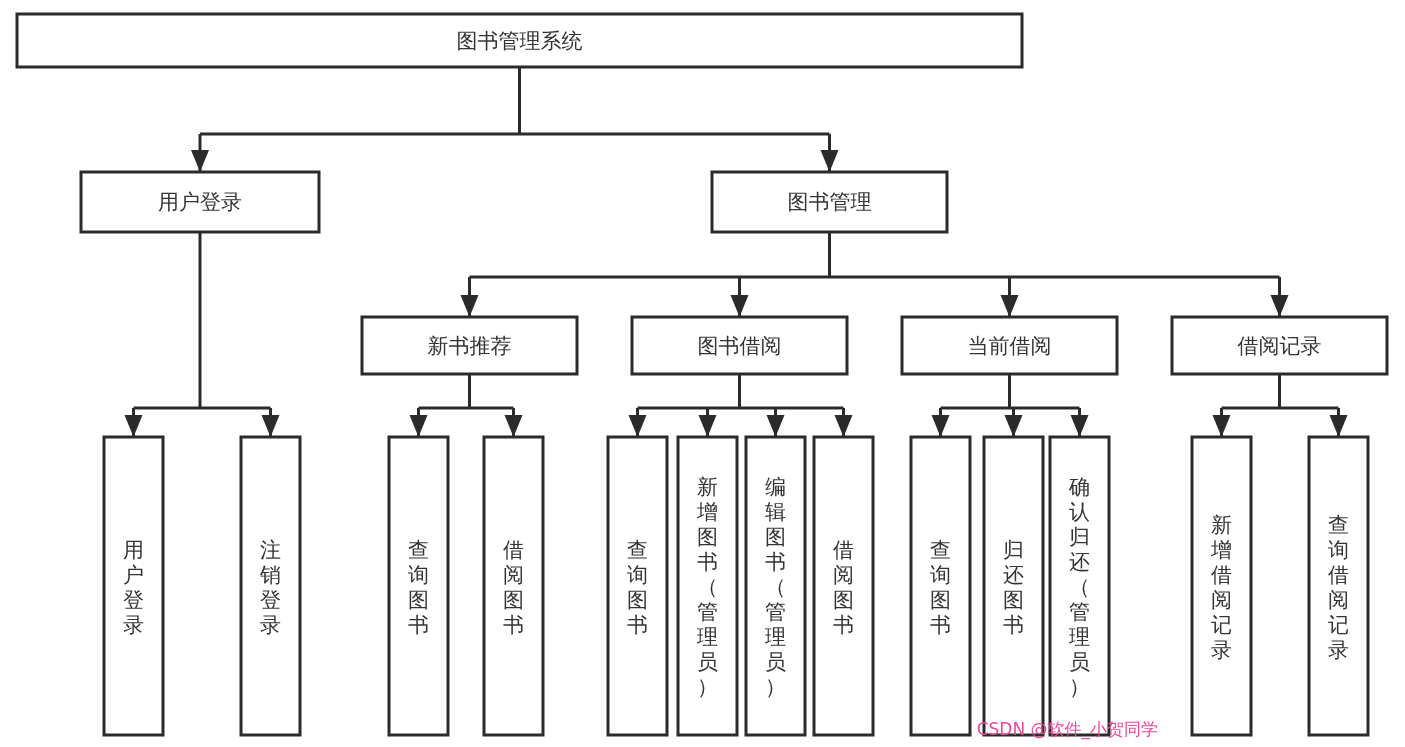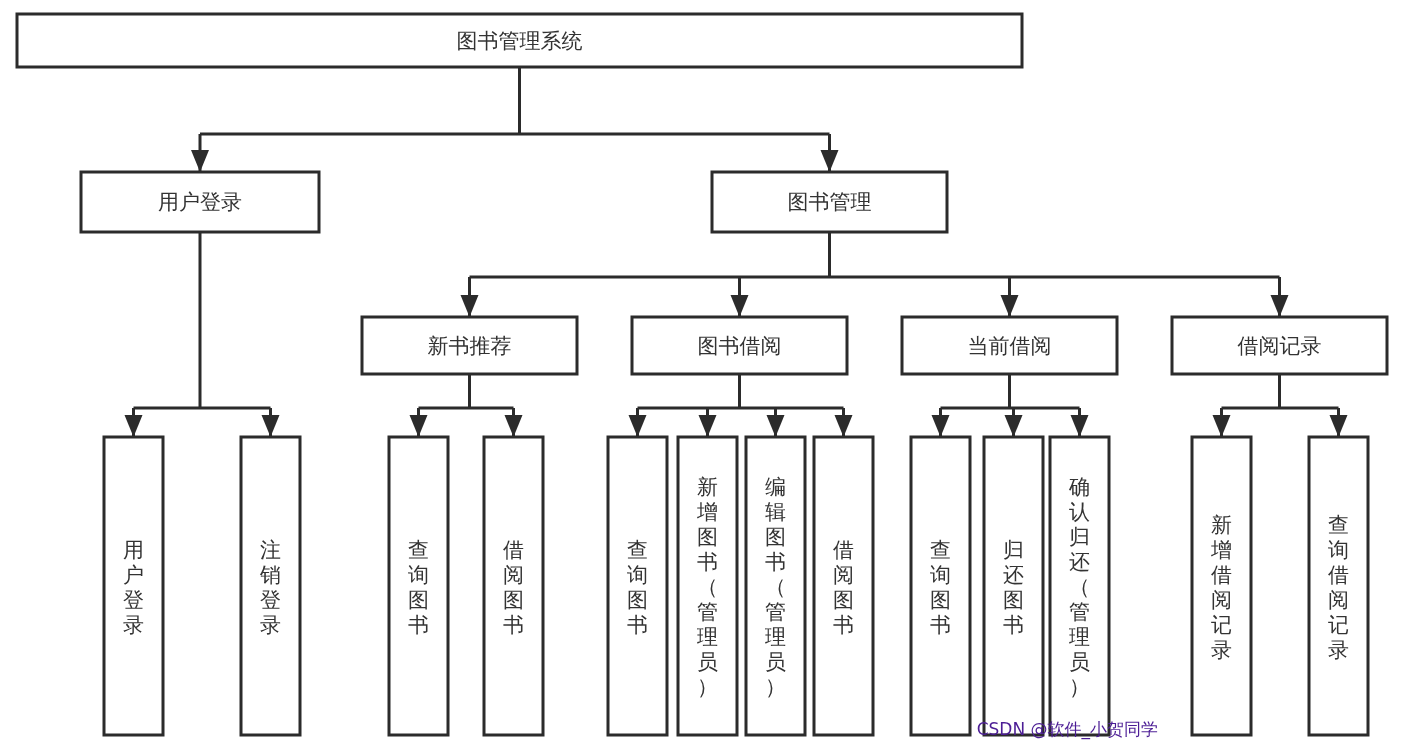--- a/index.html
+++ b/index.html
@@ -47,21 +47,21 @@
     fill: #333333;
     font-family: "DejaVu Sans", "Liberation Sans", sans-serif;
     font-size: 21px;
     text-anchor: middle;
     dominant-baseline: middle;
   }
   .watermark {
     position: absolute;
     right: 10px;
     bottom: 6px;
-    color: #4c1d95;
+    color: #ec4899;
     font-size: 17px;
     font-family: "DejaVu Sans", "Liberation Sans", sans-serif;
     white-space: nowrap;
     user-select: none;
   }
 </style>
 </head>
 <body>
 
 <div id="diagram-root">

